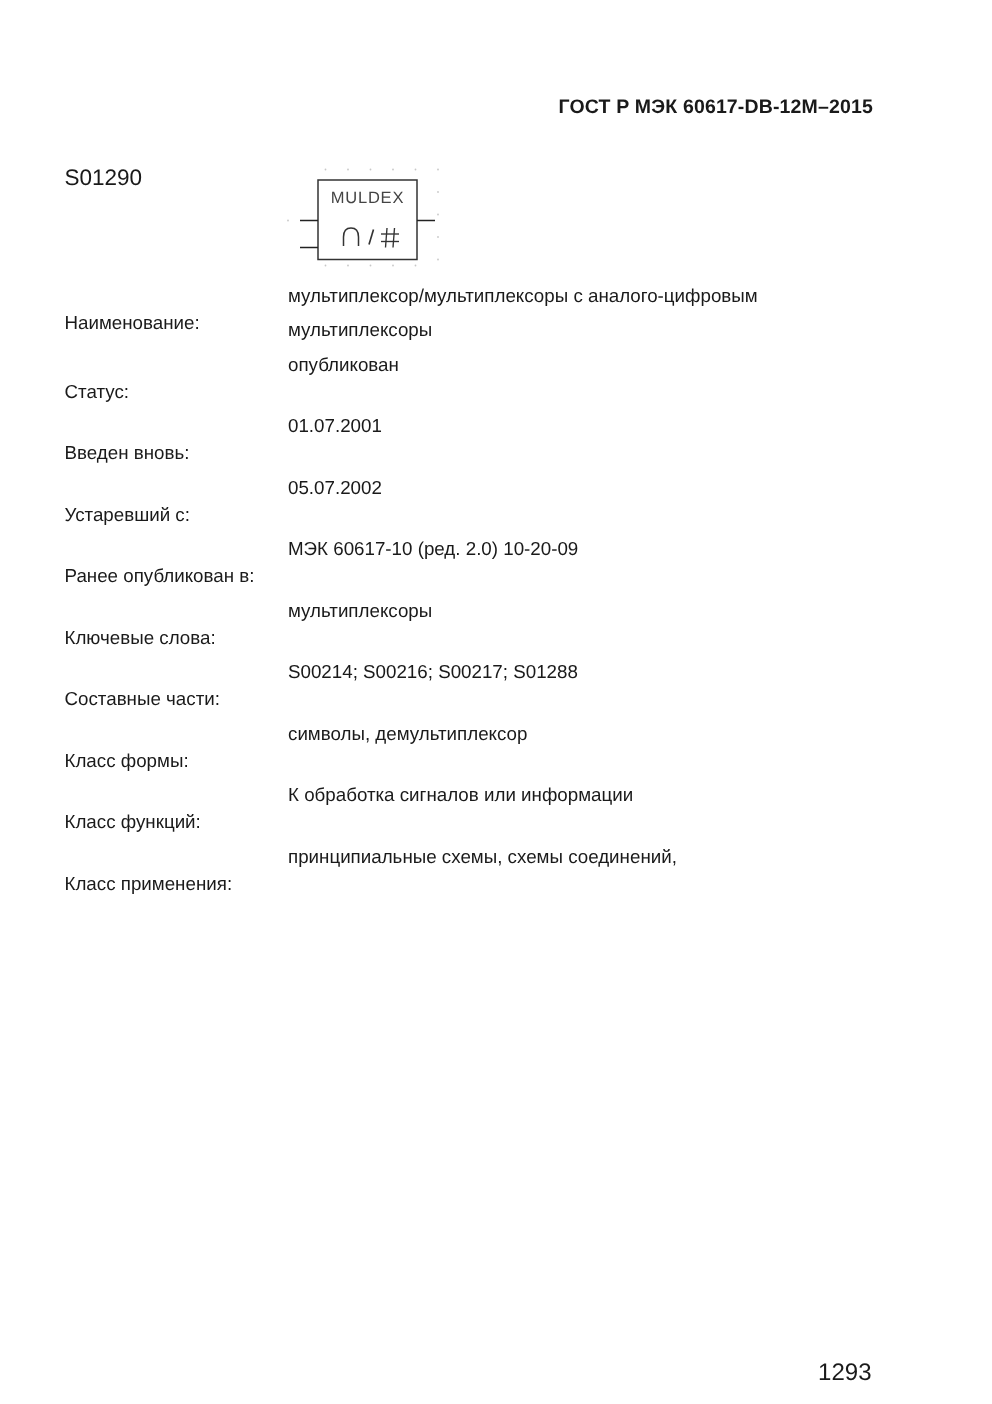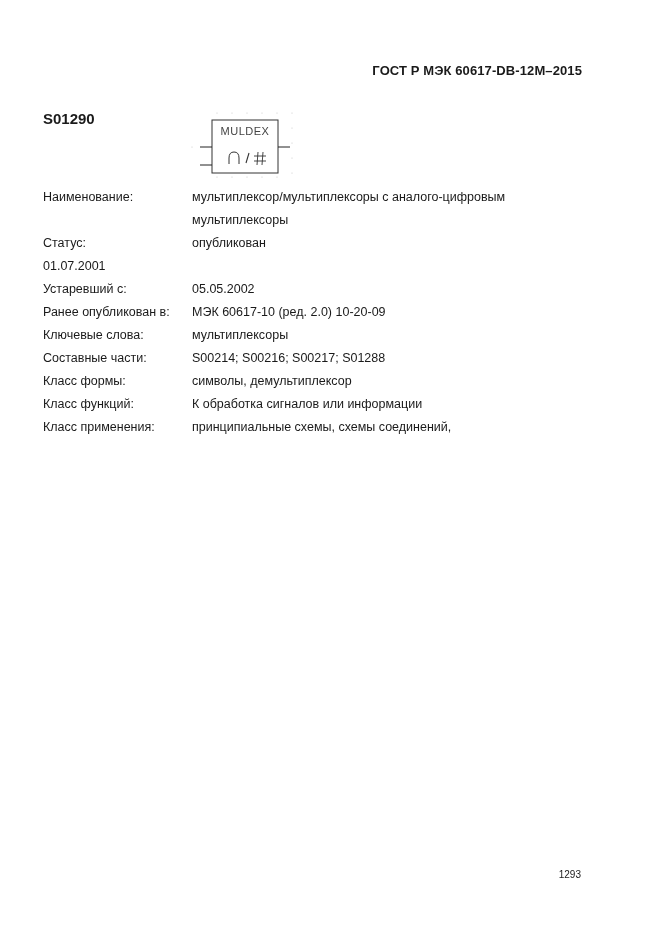--- a/index.html
+++ b/index.html
@@ -6,36 +6,36 @@
     body {
       width: 661px; height: 936px; position: relative; overflow: hidden;
       font-family: "Liberation Sans", sans-serif; color: #1a1a1a;
     }
     .header {
       position: absolute; top: 63px; right: 79px;
       font-size: 13px; font-weight: bold; letter-spacing: 0.1px; text-align: center;
     }
     .sym-id {
       position: absolute; top: 110px; left: 43px;
-      font-size: 15px; font-weight: bold;
+      font-size: 15px; font-weight: normal;
     }
     .symbol {
       position: absolute; left: 188px; top: 110px; width: 110px; height: 70px;
     }
     .symbol svg { display: block; }
     .fields {
       position: absolute; top: 186px; left: 43px; width: 560px;
       font-size: 12.5px;
     }
     .row { display: flex; line-height: 23px; }
-    .row .label { width: 149px; flex: none; }
+    .row .label { width: 149px; flex: none; margin-top: 18px; }
     .row .value { flex: 1; }
     .row .value span { display: block; }
     .page-num {
-      position: absolute; top: 869px; right: 80px; font-size: 10px; margin-left: 44px;
+      position: absolute; top: 907px; right: 80px; font-size: 16px; margin-left: 44px;
     }
   </style>
 </head>
 <body>
 
 <div class="header">ГОСТ Р МЭК 60617-DB-12M–2015</div>
 
 <div class="sym-id">S01290</div>
 
 <div class="symbol">
@@ -90,28 +90,29 @@
       <span>мультиплексоры</span>
     </div>
   </div>
   <div class="row">
     <div class="label">Статус:</div>
     <div class="value">
         <span>опубликован</span>
       </div>
   </div>
   <div class="row">
+    <div class="label">Введен вновь:</div>
     <div class="value">
         <span>01.07.2001</span>
       </div>
   </div>
   <div class="row">
     <div class="label">Устаревший с:</div>
     <div class="value">
-        <span>05.05.2002</span>
+        <span>05.07.2002</span>
       </div>
   </div>
   <div class="row">
     <div class="label">Ранее опубликован в:</div>
     <div class="value">
         <span>МЭК 60617-10 (ред. 2.0) 10-20-09</span>
       </div>
   </div>
   <div class="row">
     <div class="label">Ключевые слова:</div>

